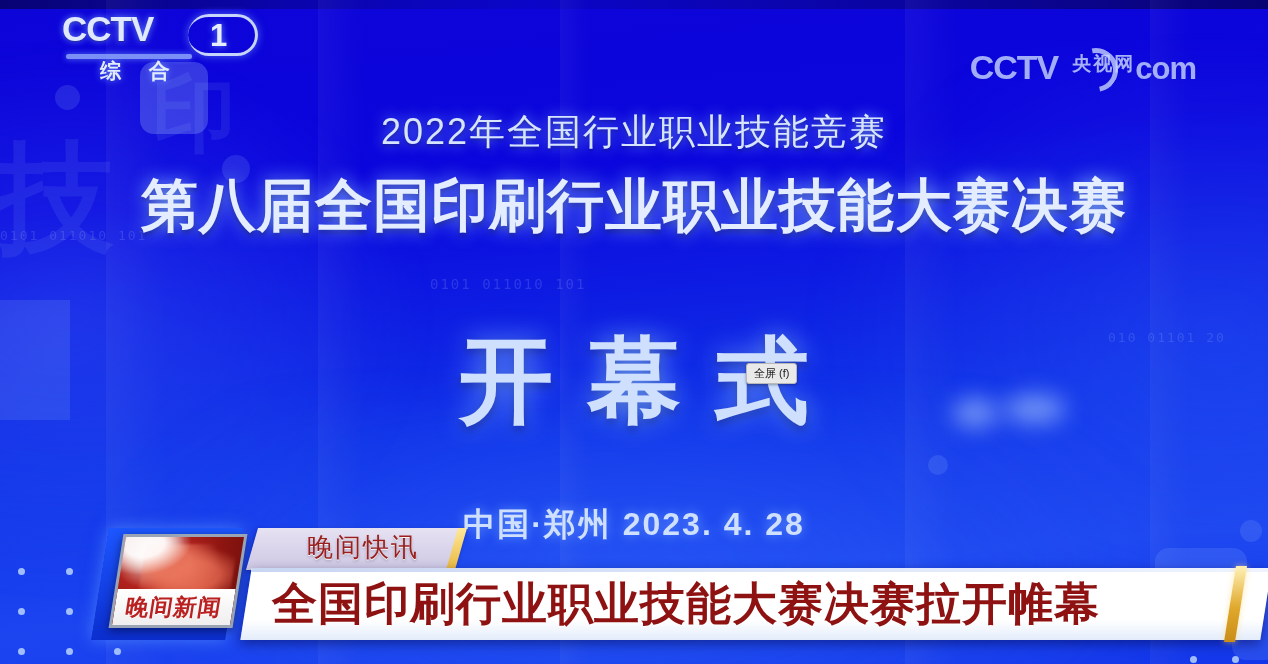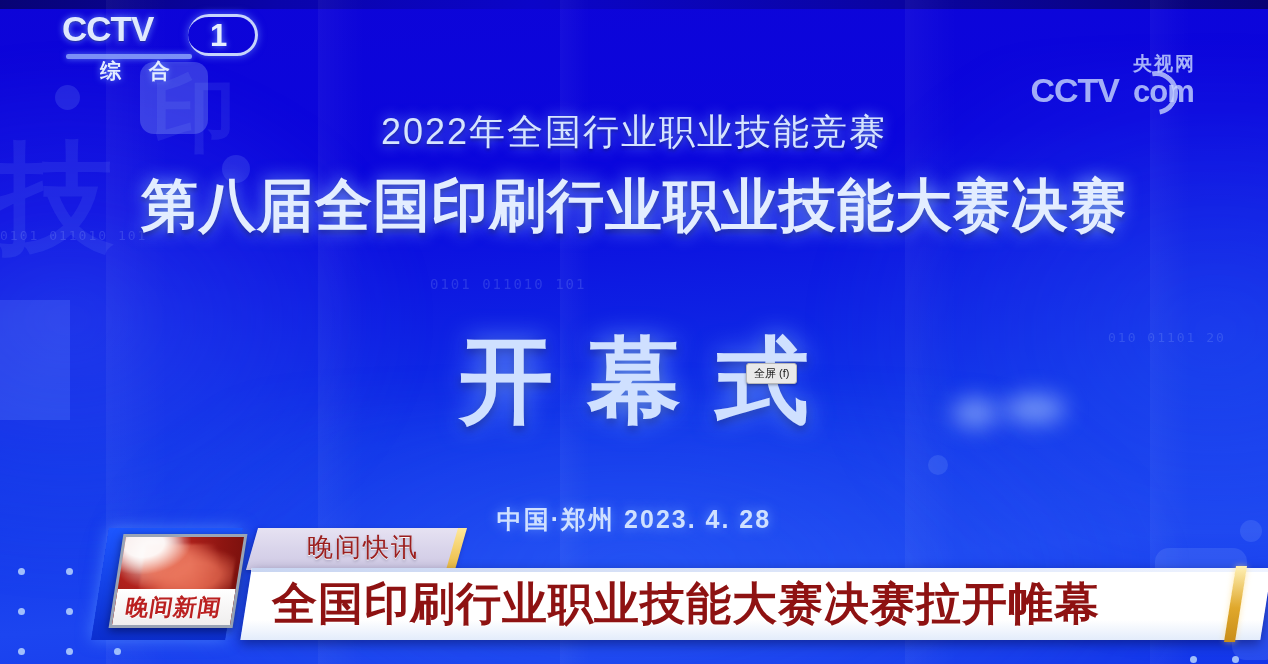--- a/index.html
+++ b/index.html
@@ -125,21 +125,21 @@
   }
   #wm .cn {
     font-size: 19px; font-weight: 700; letter-spacing: 2px;
     color: rgba(200,215,255,.82);
     line-height: 20px; margin-bottom: 3px;
   }
   #wm .com {
     font-size: 31px; font-weight: 700; color: rgba(200,215,255,.80);
     line-height: 30px; letter-spacing: -1px;
   }
-  #wm .stack { display: flex; flex-direction: column; align-items: flex-start; margin-left: 10px; margin-top: 44px; }
+  #wm .stack { display: flex; flex-direction: row; align-items: flex-start; margin-left: 10px; margin-top: 44px; }
 
   
   #titleWrap { position: absolute; left: 0; right: 0; top: 108px; text-align: center; }
   #t-line1 {
     font-size: 36px; font-weight: 400; letter-spacing: 2px;
     color: #d6e4ff;
     text-shadow: 0 0 14px rgba(130,175,255,.9), 0 2px 3px rgba(0,0,60,.45);
   }
   #t-line2 {
     margin-top: 11px;
@@ -148,21 +148,21 @@
     text-shadow: 0 0 18px rgba(130,175,255,.95), 0 3px 5px rgba(0,0,60,.5);
   }
   #t-big {
     position: absolute; left: 0; right: 0; top: 318px; text-align: center;
     font-size: 94px; font-weight: 700; letter-spacing: 34px; text-indent: 34px;
     color: #cfe0ff;
     text-shadow: 0 0 26px rgba(120,170,255,.85), 0 4px 8px rgba(0,0,60,.45);
   }
   #t-date {
     position: absolute; left: 0; right: 0; top: 503px; text-align: center;
-    font-size: 25px; font-weight: 700; letter-spacing: 2px;
+    font-size: 32px; font-weight: 700; letter-spacing: 2px;
     color: #cfe0ff;
     text-shadow: 0 0 12px rgba(120,170,255,.8);
   }
 
   
   #tooltip {
     position: absolute; left: 746px; top: 363px;
     padding: 2px 7px 3px 7px;
     background: #e9e9e9;
     border: 1px solid #b9b9b9;

